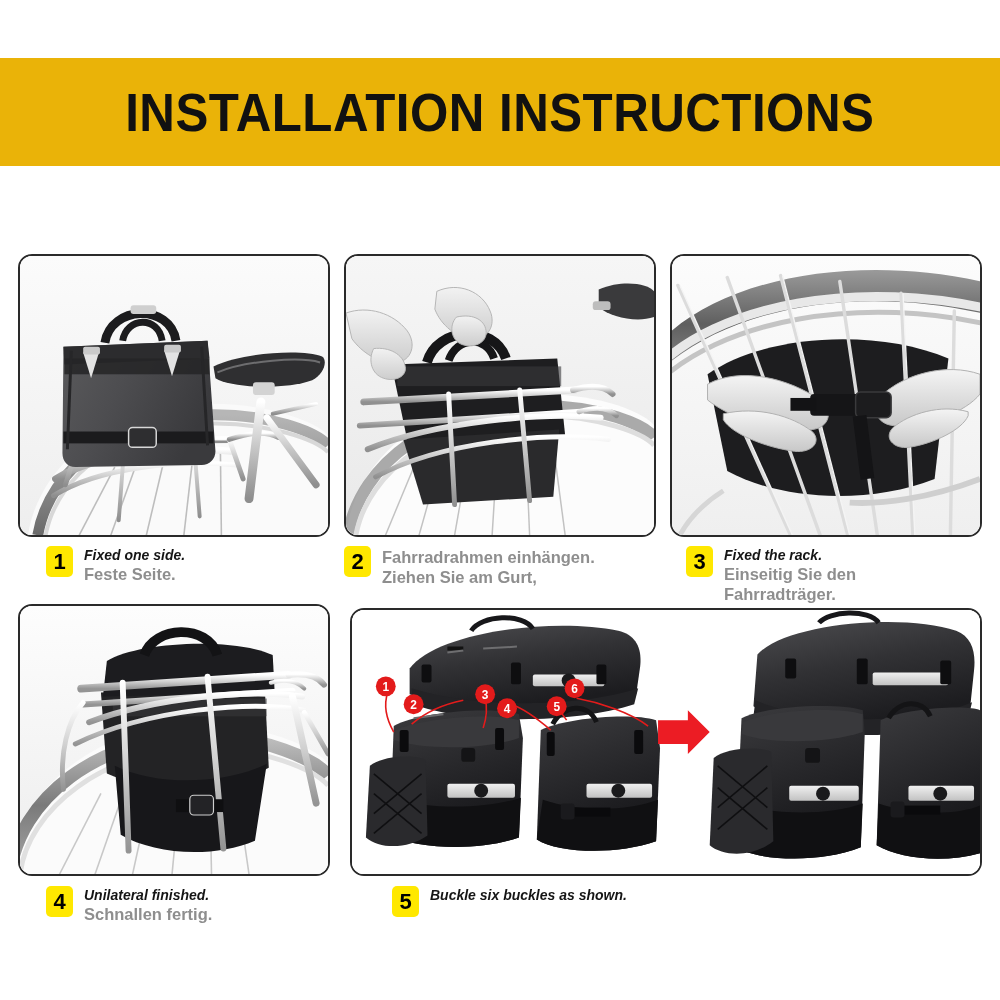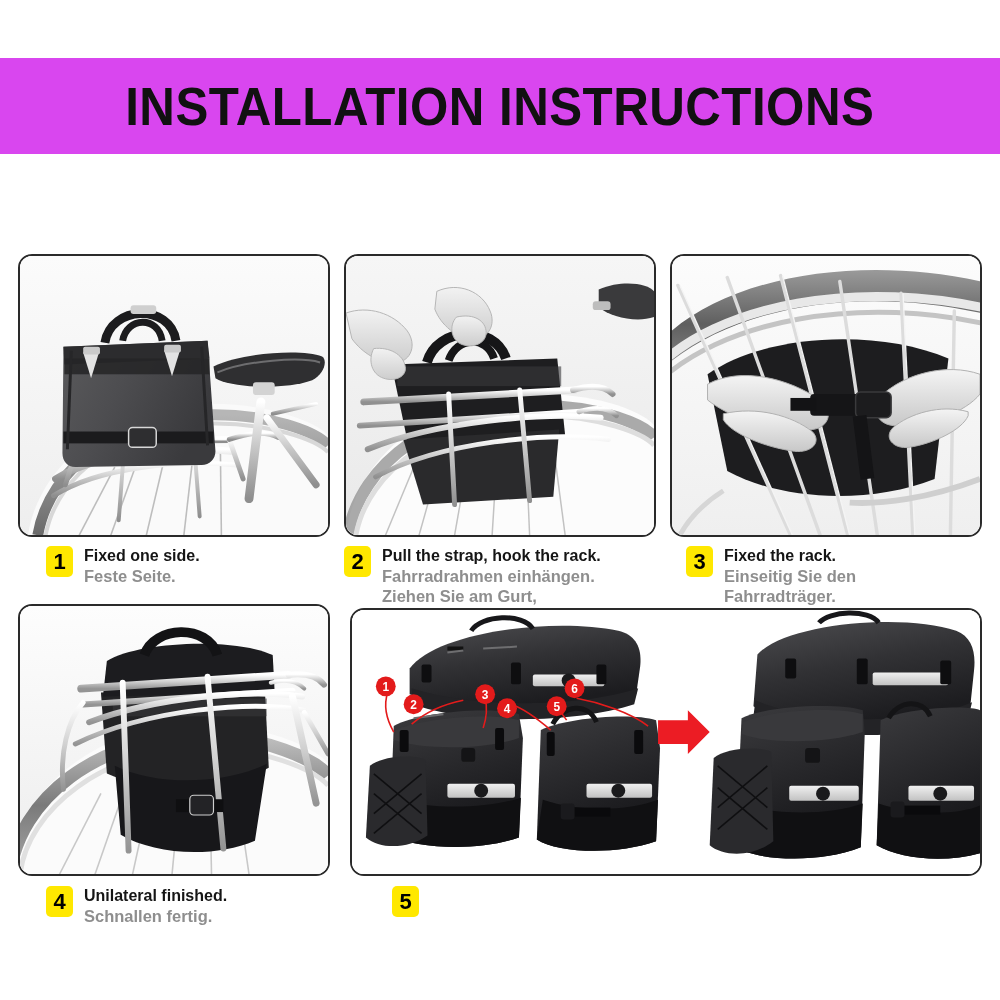--- a/index.html
+++ b/index.html
@@ -14,22 +14,22 @@
     position: relative;
     overflow: hidden;
   }
 
   
   .banner {
     position: absolute;
     left: 0;
     top: 58px;
     width: 1000px;
-    height: 96px;
-    background: #d946ef;
+    height: 108px;
+    background: #eab308;
     display: flex;
     align-items: center;
     justify-content: center;
   }
   .banner-title {
     font-family: "Liberation Sans Narrow", "Liberation Sans", sans-serif;
     font-size: 53px;
     font-weight: 700;
     letter-spacing: 0.5px;
     color: #111111;
@@ -68,25 +68,26 @@
     display: flex;
     align-items: center;
     justify-content: center;
     font-size: 22px;
     font-weight: 700;
     color: #000000;
     line-height: 1;
   }
   .cap-text { padding-top: 1px; }
   .cap-en {
-    font-size: 16px;
+    font-size: 14px;
     font-weight: 700;
     color: #151515;
     line-height: 1.18;
     white-space: nowrap;
+    font-style: italic;
   }
   .cap-de {
     font-size: 16.5px;
     font-weight: 700;
     color: #8e8e8e;
     line-height: 1.22;
     white-space: nowrap;
   }
 
   
@@ -308,21 +309,20 @@
   <div class="badge">1</div>
   <div class="cap-text">
     <div class="cap-en">Fixed one side.</div>
     <div class="cap-de">Feste Seite.</div>
   </div>
 </div>
 
 <div class="caption" style="left:344px; top:546px;">
   <div class="badge">2</div>
   <div class="cap-text">
-    <div class="cap-en">Pull the strap, hook the rack.</div>
     <div class="cap-de">Fahrradrahmen einhängen.</div>
     <div class="cap-de">Ziehen Sie am Gurt,</div>
   </div>
 </div>
 
 <div class="caption" style="left:686px; top:546px;">
   <div class="badge">3</div>
   <div class="cap-text">
     <div class="cap-en">Fixed the rack.</div>
     <div class="cap-de">Einseitig Sie den</div>
@@ -546,14 +546,15 @@
   <div class="badge">4</div>
   <div class="cap-text">
     <div class="cap-en">Unilateral finished.</div>
     <div class="cap-de">Schnallen fertig.</div>
   </div>
 </div>
 
 <div class="caption" style="left:392px; top:886px;">
   <div class="badge">5</div>
   <div class="cap-text">
+    <div class="cap-en">Buckle six buckles as shown.</div>
   </div>
 </div>
 
 </body></html>

